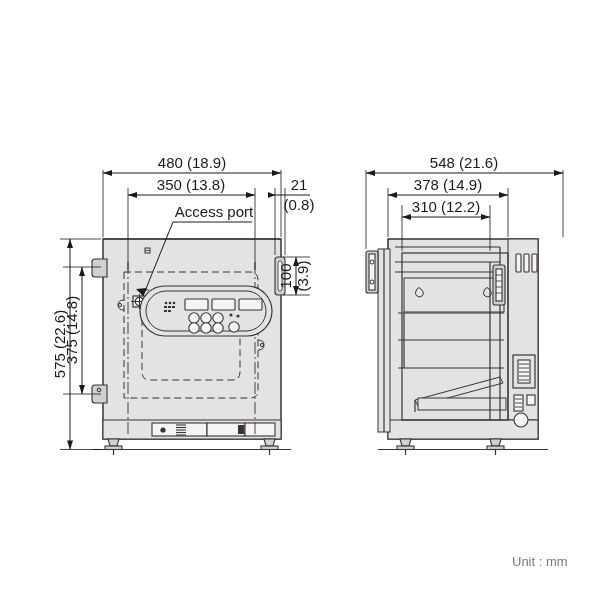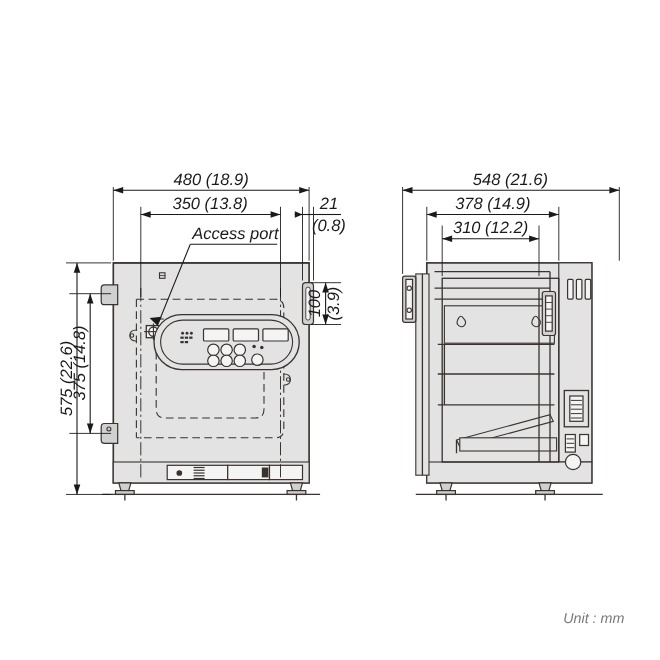--- a/index.html
+++ b/index.html
@@ -2,21 +2,21 @@
 <html><head>
 <meta charset="utf-8">
 <style>
   html,body{margin:0;padding:0;background:#ffffff;}
   body{
     width:600px;height:600px;
     font-family:"Liberation Sans", sans-serif;
     overflow:hidden;
     position:relative;
   }
-  #stage{position:absolute;left:0;top:0;width:600px;height:484px;font-style:italic;}
+  #stage{position:absolute;left:0;top:0;width:600px;height:484px;}
   svg{display:block;}
   .dimtext{
     font-family:"Liberation Sans", sans-serif;
     font-size:15px;
     fill:#1a1a1a;
     text-anchor:middle;
     dominant-baseline:alphabetic;
   }
   .labeltext{
     font-family:"Liberation Sans", sans-serif;

